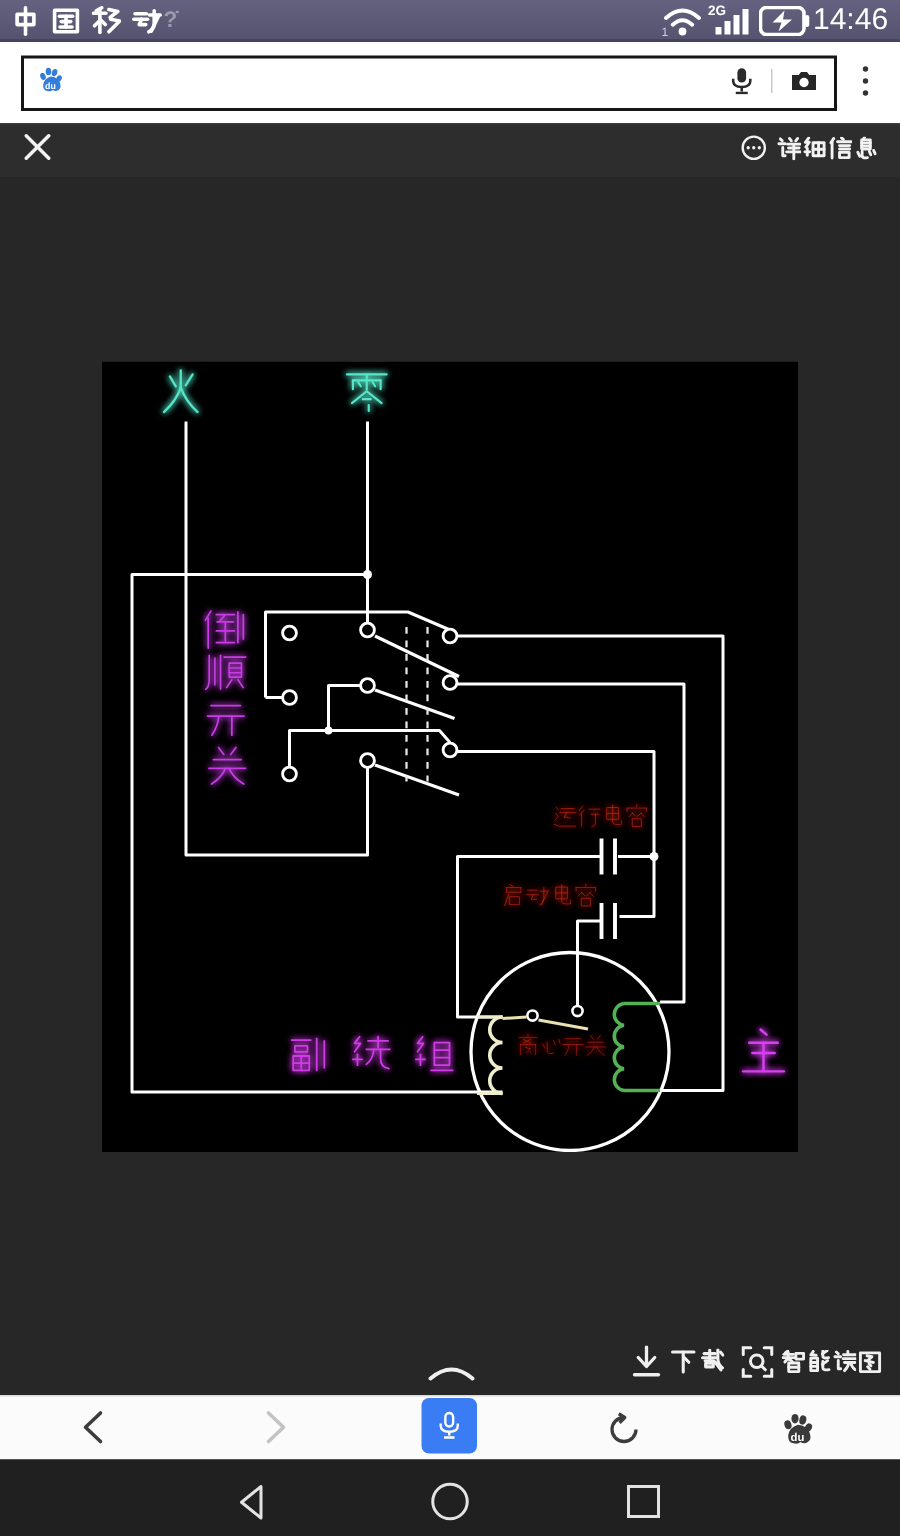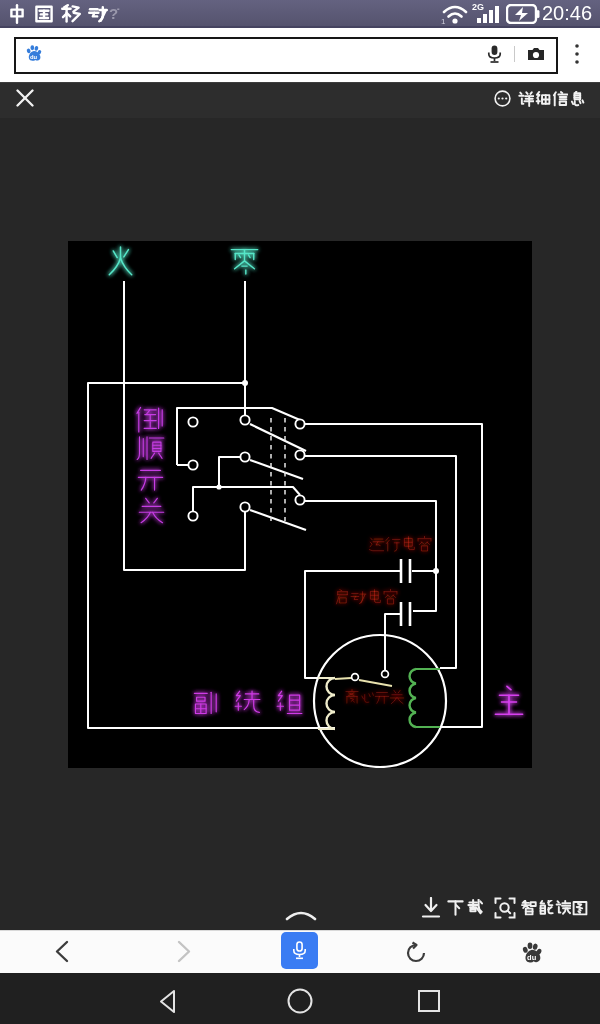--- a/index.html
+++ b/index.html
@@ -336,21 +336,21 @@
 <rect x="17" y="9" width="4" height="13" fill="#fff"></rect>
 <rect x="23" y="5" width="4" height="17" fill="#fff"></rect>
 </svg>
 
 <svg class="abs" style="left:506px;top:4px" width="34" height="20" viewBox="0 0 34 20">
 <rect x="1" y="1" width="29" height="18" rx="4" fill="none" stroke="#fff" stroke-width="2.4"></rect>
 <rect x="30.5" y="6" width="3" height="8" rx="1.5" fill="#fff"></rect>
 <path d="M17 3 L9 11 H15 L13 17 L22 9 H16 Z" fill="#fff"></path>
 </svg>
 
-<div class="abs" style="left:542px;top:2px;color:#fff;font:20px 'Liberation Sans';letter-spacing:0px;">20:46</div>
+<div class="abs" style="left:542px;top:2px;color:#fff;font:20px 'Liberation Sans';letter-spacing:0px;">14:46</div>
 
 <div class="abs" style="left:0;top:28px;width:600px;height:54px;background:#ffffff;"></div>
 
 <div class="abs" style="left:14px;top:37px;width:540px;height:33px;border:2px solid #161616;background:#fff;"></div>
 
 <svg class="abs" style="left:25px;top:44px" width="17" height="18" viewBox="0 0 24 26">
 <g fill="#357ddb">
 <ellipse cx="5" cy="10" rx="2.6" ry="3.4" transform="rotate(-20 5 10)"></ellipse>
 <ellipse cx="10.3" cy="5.4" rx="2.7" ry="3.6"></ellipse>
 <ellipse cx="16.2" cy="6.4" rx="2.6" ry="3.5" transform="rotate(14 16.2 6.4)"></ellipse>

